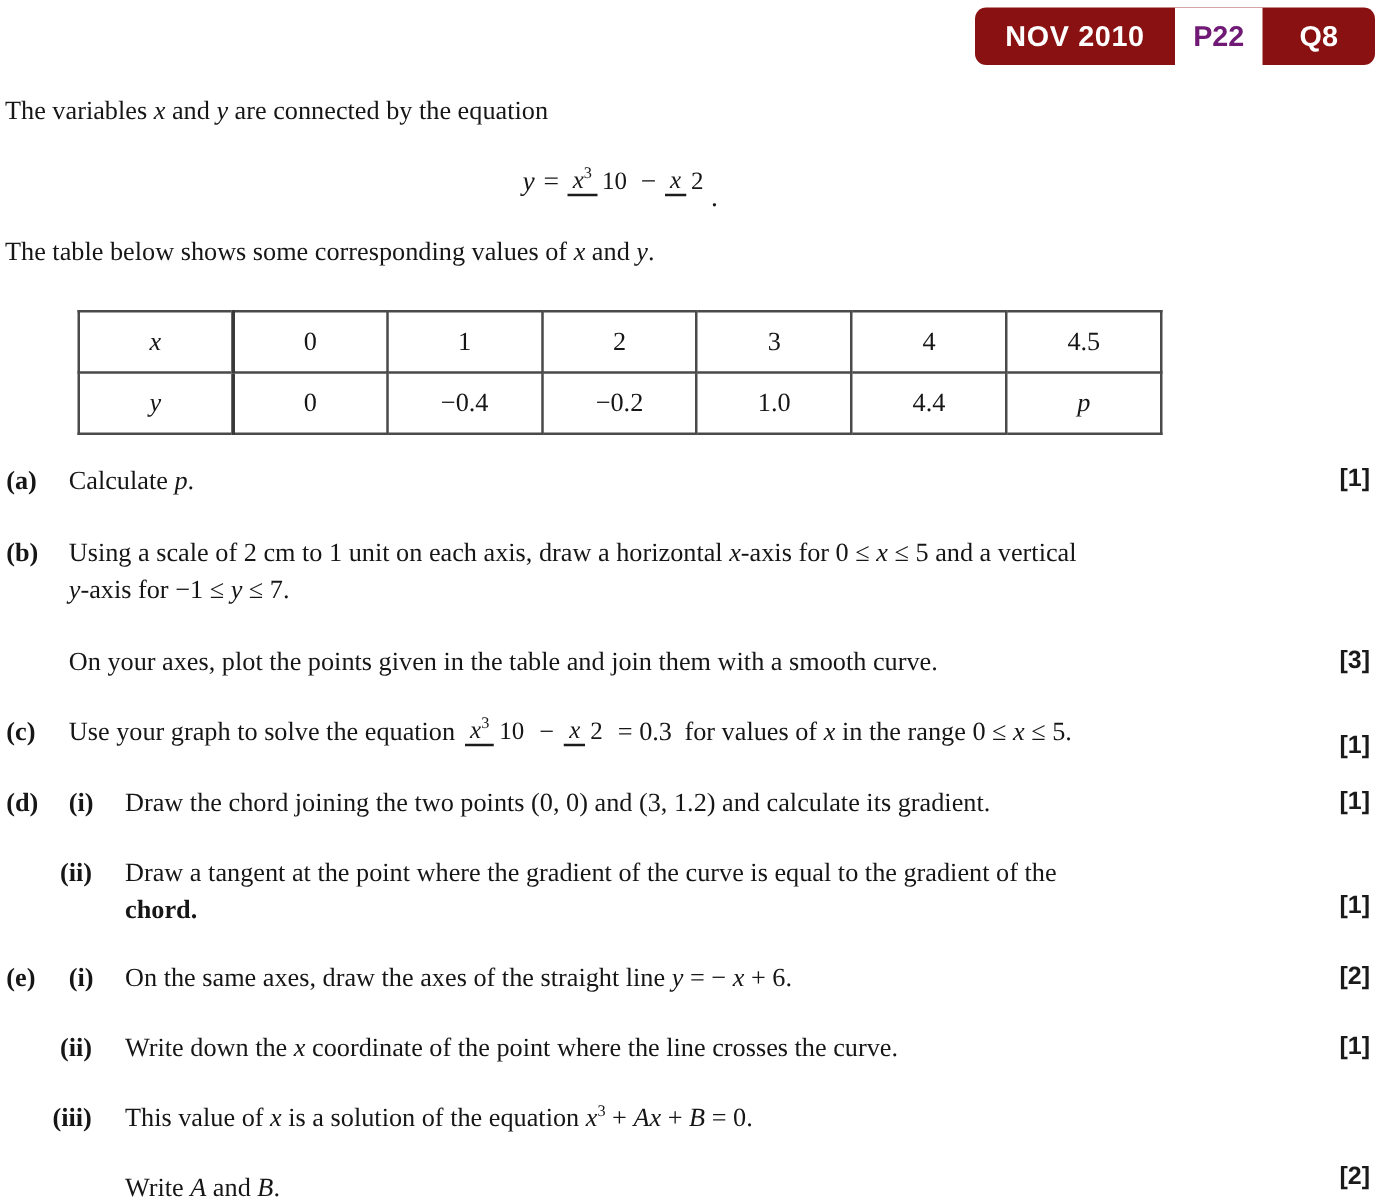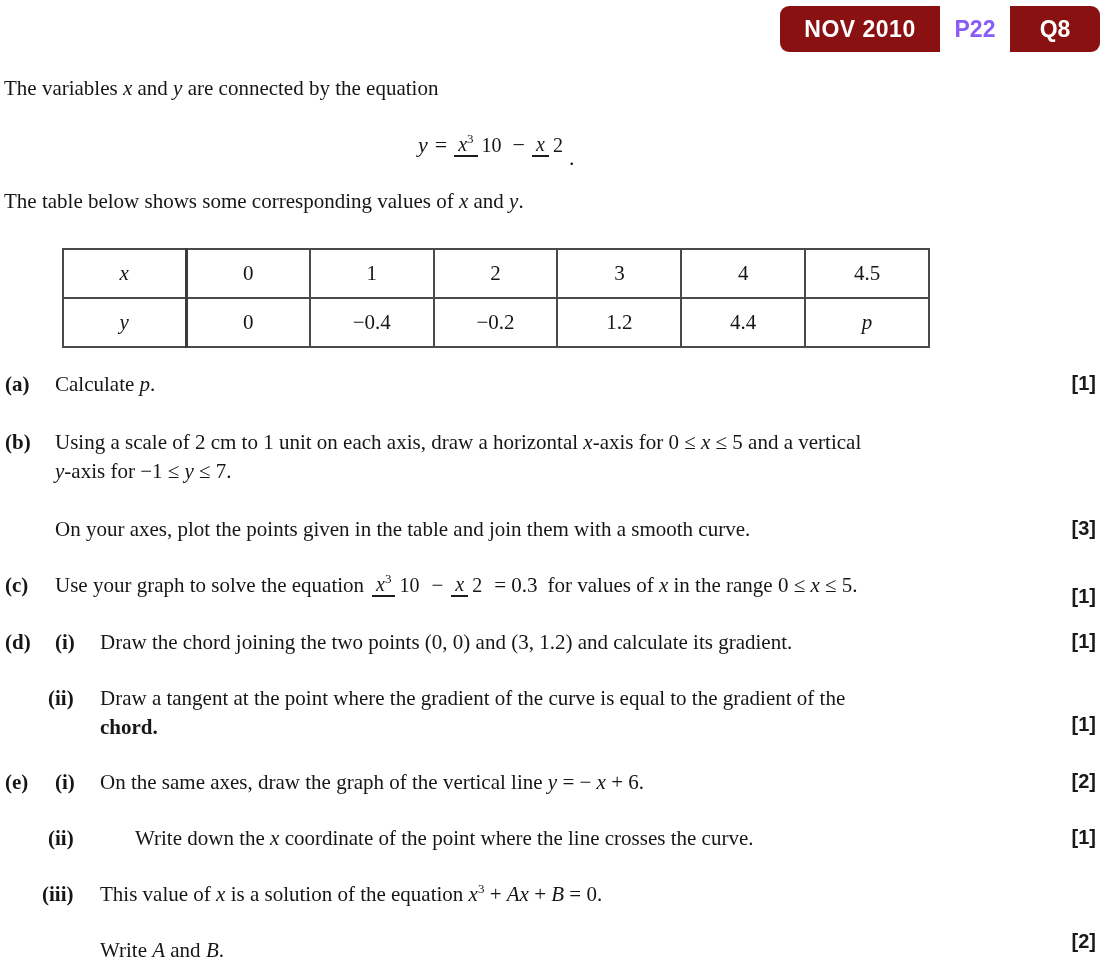--- a/index.html
+++ b/index.html
@@ -15,21 +15,21 @@
   sup{font-size:13px;line-height:0;}
   
   .badge{
     position:absolute;top:6px;left:780px;width:320px;height:46px;
     background:#8a1111;border-radius:9px;overflow:hidden;
     display:flex;align-items:stretch;
     font-family:"Liberation Sans","DejaVu Sans",sans-serif;font-weight:700;font-size:23px;
   }
   .badge .seg{display:flex;align-items:center;justify-content:center;}
   .badge .session{flex:1;color:#ffffff;letter-spacing:.5px;}
-  .badge .paper{width:70px;background:#ffffff;color:#8b5cf6;}
+  .badge .paper{width:70px;background:#ffffff;color:#701a75;}
   .badge .q{width:90px;color:#ffffff;}
   
   .frac{display:inline-flex;flex-direction:row;align-items:center;vertical-align:middle;
         line-height:1.1;font-size:20px;}
   .frac .num{border-bottom:2px solid #1c1c1c;padding:0 4px;display:inline-block;text-align:center;}
   .frac .den{padding:0 4px;}
   .eqrow{display:flex;align-items:center;gap:7px;font-size:22px;}
   .eqrow .period{align-self:flex-end;padding-bottom:3px;margin-left:-5px;}
   .crow{display:flex;align-items:center;}
   .crow .cl{width:50px;flex:0 0 50px;margin-left:5px;}
@@ -96,21 +96,21 @@
       <td>2</td>
       <td>3</td>
       <td>4</td>
       <td>4.5</td>
     </tr>
     <tr>
       <td class="it">y</td>
       <td>0</td>
       <td>−0.4</td>
       <td>−0.2</td>
-      <td>1.2</td>
+      <td>1.0</td>
       <td>4.4</td>
       <td class="it">p</td>
     </tr>
   </tbody>
     </table>
 
   <div class="prow" style="top:372px;">
     <span class="pl lbl" style="left:5px;">(a)</span>
     <span class="pl" style="left:55px;"><span>Calculate </span><span class="it">p</span><span>.</span></span>
   </div>
@@ -152,26 +152,26 @@
     <span class="pl lbl" style="left:48px;">(ii)</span>
     <span class="pl" style="left:100px;"><span>Draw a tangent at the point where the gradient of the curve is equal to the gradient of the</span></span>
   </div>
   <div class="prow" style="top:715px;">
     <span class="pl" style="left:100px;font-weight:bold;"><span>chord.</span></span>
   </div>
 
   <div class="prow" style="top:770px;">
     <span class="pl lbl" style="left:5px;">(e)</span>
     <span class="pl lbl" style="left:55px;">(i)</span>
-    <span class="pl" style="left:100px;"><span>On the same axes, draw the graph of the vertical line </span><span class="it">y</span><span> = − </span><span class="it">x</span><span> + 6.</span></span>
+    <span class="pl" style="left:100px;"><span>On the same axes, draw the axes of the straight line </span><span class="it">y</span><span> = − </span><span class="it">x</span><span> + 6.</span></span>
   </div>
 
   <div class="prow" style="top:826px;">
     <span class="pl lbl" style="left:48px;">(ii)</span>
-    <span class="pl" style="left:100px;margin-left:35px;"><span>Write down the </span><span class="it">x</span><span> coordinate of the point where the line crosses the curve.</span></span>
+    <span class="pl" style="left:100px;"><span>Write down the </span><span class="it">x</span><span> coordinate of the point where the line crosses the curve.</span></span>
   </div>
 
   <div class="prow" style="top:882px;">
     <span class="pl lbl" style="left:42px;">(iii)</span>
     <span class="pl" style="left:100px;"><span>This value of </span><span class="it">x</span><span> is a solution of the equation  </span><span class="it">x</span><sup>3</sup><span> + </span><span class="it">Ax</span><span> + </span><span class="it">B</span><span> = 0.</span></span>
   </div>
 
   <div class="prow" style="top:938px;">
     <span class="pl" style="left:100px;"><span>Write  </span><span class="it">A</span><span> and </span><span class="it">B</span><span>.</span></span>
   </div>

